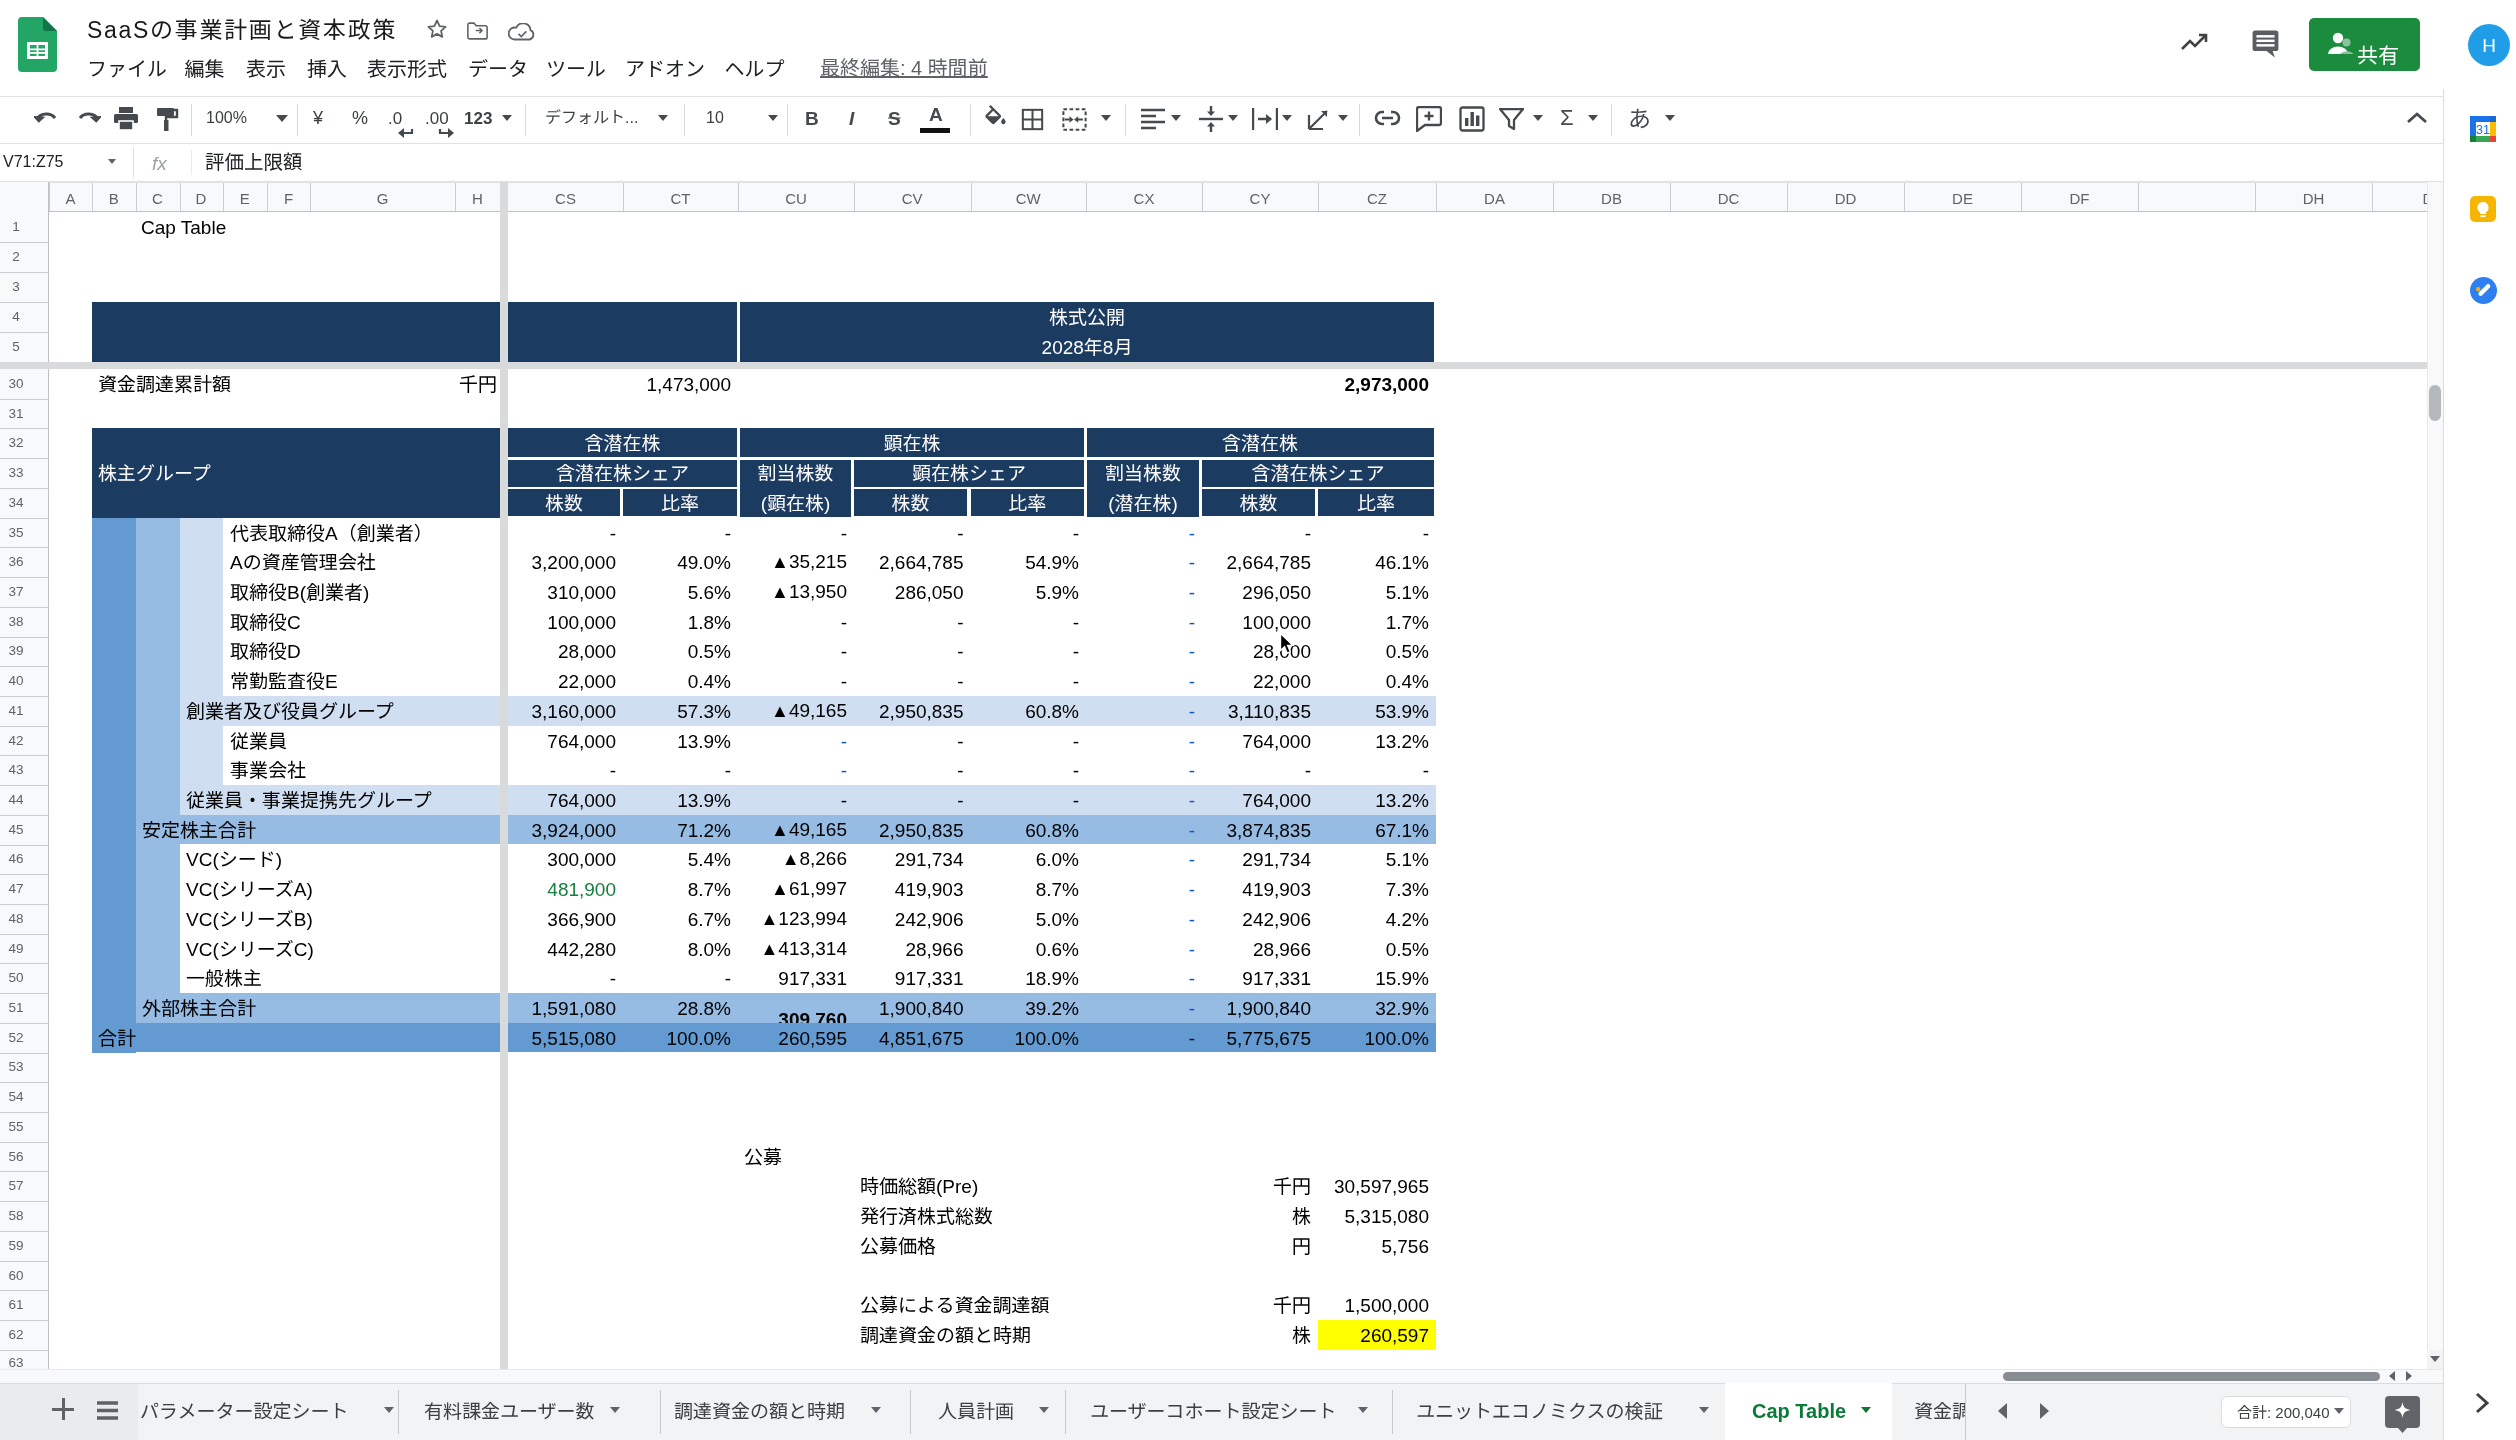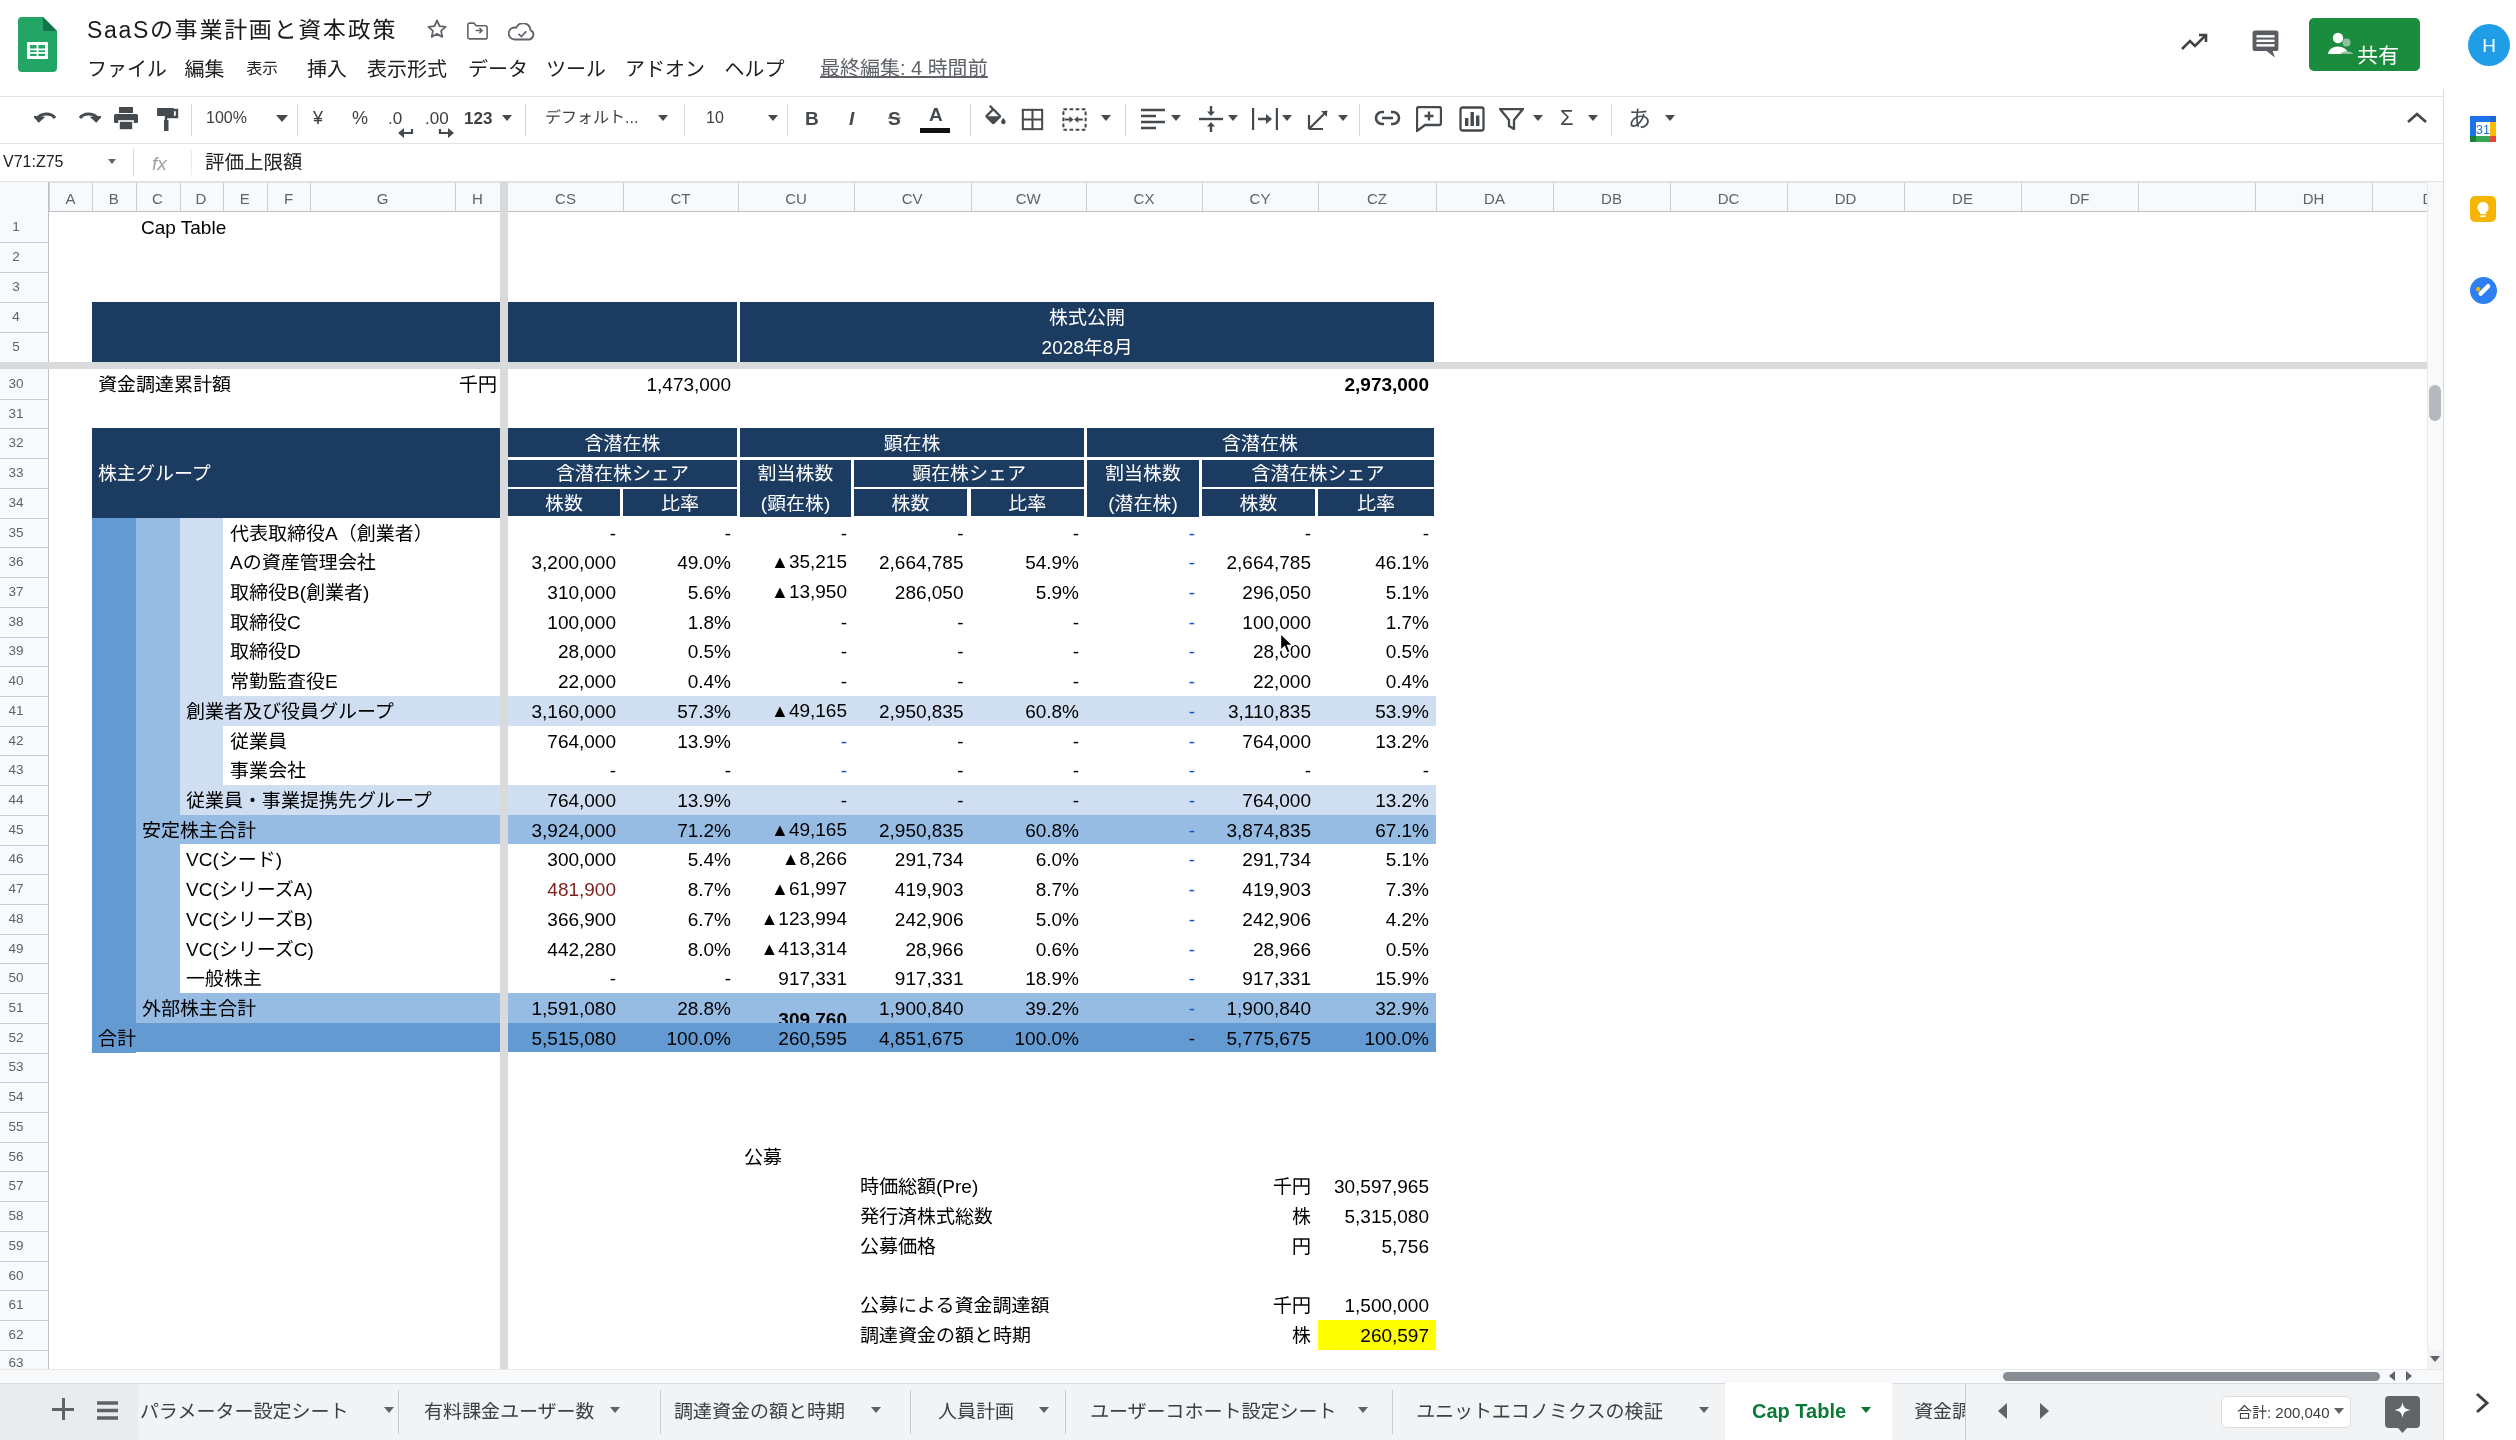--- a/index.html
+++ b/index.html
@@ -19,21 +19,21 @@
 <svg style="position:absolute;left:467px;top:21px" width="21" height="20" viewBox="0 0 24 22" fill="none" stroke="#5f6368" stroke-width="1.8">
     <path d="M1 4 a2 2 0 0 1 2-2 h5 l2.5 3 H21 a2 2 0 0 1 2 2 v11 a2 2 0 0 1 -2 2 H3 a2 2 0 0 1 -2-2 Z"></path>
     <path d="M10 10.5 h7 M14.2 7.5 l3 3 -3 3" stroke-width="1.7"></path>
   </svg>
 <svg style="position:absolute;left:508px;top:23px" width="28" height="19" viewBox="0 0 28 19" fill="none" stroke="#5f6368" stroke-width="1.8">
     <path d="M7 16.5 a6 6 0 1 1 1.2-11.8 A7.5 7.5 0 0 1 22.5 7.1 a5 5 0 0 1 -1 9.4 Z"></path>
     <path d="M10.5 10.8 l2.8 2.8 5-5.2" stroke-width="1.7"></path>
   </svg>
 <div style="position:absolute;left:87px;top:69px;font-size:20px;line-height:22px;color:#202124;font-weight:400;white-space:nowrap;transform:translateY(-50%);">ファイル</div>
 <div style="position:absolute;left:184.5px;top:69px;font-size:20px;line-height:22px;color:#202124;font-weight:400;white-space:nowrap;transform:translateY(-50%);">編集</div>
-<div style="position:absolute;left:246px;top:69px;font-size:16px;line-height:22px;color:#202124;font-weight:400;white-space:nowrap;transform:translateY(-50%);">表示</div>
+<div style="position:absolute;left:246px;top:69px;font-size:20px;line-height:22px;color:#202124;font-weight:400;white-space:nowrap;transform:translateY(-50%);">表示</div>
 <div style="position:absolute;left:307px;top:69px;font-size:20px;line-height:22px;color:#202124;font-weight:400;white-space:nowrap;transform:translateY(-50%);">挿入</div>
 <div style="position:absolute;left:367px;top:69px;font-size:20px;line-height:22px;color:#202124;font-weight:400;white-space:nowrap;transform:translateY(-50%);">表示形式</div>
 <div style="position:absolute;left:468px;top:69px;font-size:20px;line-height:22px;color:#202124;font-weight:400;white-space:nowrap;transform:translateY(-50%);">データ</div>
 <div style="position:absolute;left:546px;top:69px;font-size:20px;line-height:22px;color:#202124;font-weight:400;white-space:nowrap;transform:translateY(-50%);">ツール</div>
 <div style="position:absolute;left:625px;top:69px;font-size:20px;line-height:22px;color:#202124;font-weight:400;white-space:nowrap;transform:translateY(-50%);">アドオン</div>
 <div style="position:absolute;left:724.5px;top:69px;font-size:20px;line-height:22px;color:#202124;font-weight:400;white-space:nowrap;transform:translateY(-50%);">ヘルプ</div>
 <div style="position:absolute;left:820px;top:68px;font-size:20px;line-height:22px;color:#5f6368;font-weight:400;white-space:nowrap;transform:translateY(-50%);"><span style="text-decoration:underline">最終編集: 4 時間前</span></div>
 <svg style="position:absolute;left:2180px;top:31px" width="29" height="23" viewBox="0 0 29 23" fill="none" stroke="#424242" stroke-width="2.6">
     <path d="M2 18 L10 10 l5 5 L26 4"></path>
     <path d="M19 4 h7 v7"></path>
@@ -476,21 +476,21 @@
 <div style="position:absolute;left:186px;top:859.4px;font-size:19px;line-height:21px;color:#000;font-weight:400;white-space:nowrap;transform:translateY(-50%);">VC(シード)</div>
 <div style="position:absolute;left:216px;top:859.4px;width:400px;text-align:right;font-size:19px;line-height:21px;color:#000;font-weight:400;white-space:nowrap;transform:translateY(-50%);">300,000</div>
 <div style="position:absolute;left:331px;top:859.4px;width:400px;text-align:right;font-size:19px;line-height:21px;color:#000;font-weight:400;white-space:nowrap;transform:translateY(-50%);">5.4%</div>
 <div style="position:absolute;left:447px;top:859.4px;width:400px;text-align:right;font-size:19px;line-height:21px;color:#000;font-weight:400;white-space:nowrap;transform:translateY(-50%);"><span style="font-size:18px">▲</span>8,266</div>
 <div style="position:absolute;left:563.5px;top:859.4px;width:400px;text-align:right;font-size:19px;line-height:21px;color:#000;font-weight:400;white-space:nowrap;transform:translateY(-50%);">291,734</div>
 <div style="position:absolute;left:679px;top:859.4px;width:400px;text-align:right;font-size:19px;line-height:21px;color:#000;font-weight:400;white-space:nowrap;transform:translateY(-50%);">6.0%</div>
 <div style="position:absolute;left:795px;top:859.4px;width:400px;text-align:right;font-size:19px;line-height:21px;color:#1155cc;font-weight:400;white-space:nowrap;transform:translateY(-50%);">-</div>
 <div style="position:absolute;left:911px;top:859.4px;width:400px;text-align:right;font-size:19px;line-height:21px;color:#000;font-weight:400;white-space:nowrap;transform:translateY(-50%);">291,734</div>
 <div style="position:absolute;left:1029px;top:859.4px;width:400px;text-align:right;font-size:19px;line-height:21px;color:#000;font-weight:400;white-space:nowrap;transform:translateY(-50%);">5.1%</div>
 <div style="position:absolute;left:186px;top:889.1px;font-size:19px;line-height:21px;color:#000;font-weight:400;white-space:nowrap;transform:translateY(-50%);">VC(シリーズA)</div>
-<div style="position:absolute;left:216px;top:889.1px;width:400px;text-align:right;font-size:19px;line-height:21px;color:#7f1d1d;font-weight:400;white-space:nowrap;transform:translateY(-50%);">481,900</div>
+<div style="position:absolute;left:216px;top:889.1px;width:400px;text-align:right;font-size:19px;line-height:21px;color:#15803d;font-weight:400;white-space:nowrap;transform:translateY(-50%);">481,900</div>
 <div style="position:absolute;left:331px;top:889.1px;width:400px;text-align:right;font-size:19px;line-height:21px;color:#000;font-weight:400;white-space:nowrap;transform:translateY(-50%);">8.7%</div>
 <div style="position:absolute;left:447px;top:889.1px;width:400px;text-align:right;font-size:19px;line-height:21px;color:#000;font-weight:400;white-space:nowrap;transform:translateY(-50%);"><span style="font-size:18px">▲</span>61,997</div>
 <div style="position:absolute;left:563.5px;top:889.1px;width:400px;text-align:right;font-size:19px;line-height:21px;color:#000;font-weight:400;white-space:nowrap;transform:translateY(-50%);">419,903</div>
 <div style="position:absolute;left:679px;top:889.1px;width:400px;text-align:right;font-size:19px;line-height:21px;color:#000;font-weight:400;white-space:nowrap;transform:translateY(-50%);">8.7%</div>
 <div style="position:absolute;left:795px;top:889.1px;width:400px;text-align:right;font-size:19px;line-height:21px;color:#1155cc;font-weight:400;white-space:nowrap;transform:translateY(-50%);">-</div>
 <div style="position:absolute;left:911px;top:889.1px;width:400px;text-align:right;font-size:19px;line-height:21px;color:#000;font-weight:400;white-space:nowrap;transform:translateY(-50%);">419,903</div>
 <div style="position:absolute;left:1029px;top:889.1px;width:400px;text-align:right;font-size:19px;line-height:21px;color:#000;font-weight:400;white-space:nowrap;transform:translateY(-50%);">7.3%</div>
 <div style="position:absolute;left:186px;top:918.8px;font-size:19px;line-height:21px;color:#000;font-weight:400;white-space:nowrap;transform:translateY(-50%);">VC(シリーズB)</div>
 <div style="position:absolute;left:216px;top:918.8px;width:400px;text-align:right;font-size:19px;line-height:21px;color:#000;font-weight:400;white-space:nowrap;transform:translateY(-50%);">366,900</div>
 <div style="position:absolute;left:331px;top:918.8px;width:400px;text-align:right;font-size:19px;line-height:21px;color:#000;font-weight:400;white-space:nowrap;transform:translateY(-50%);">6.7%</div>

